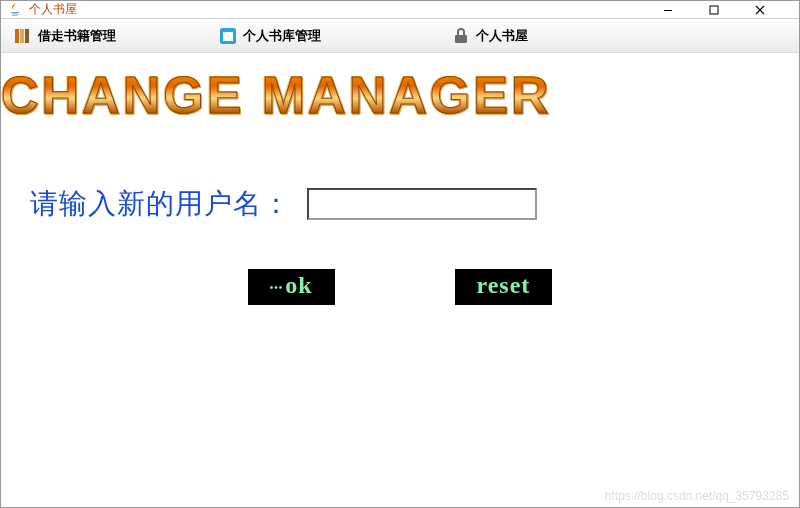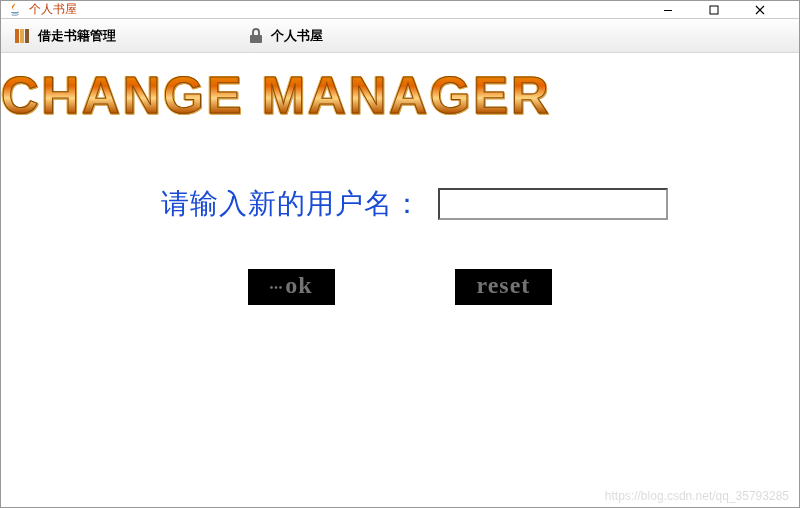--- a/index.html
+++ b/index.html
@@ -75,21 +75,21 @@
     -webkit-background-clip: text;
     background-clip: text;
     color: transparent;
     -webkit-text-stroke: 1px #8a4b00;
     filter: drop-shadow(1px 1px 0 #d6a24a) drop-shadow(-1px 0 0 #f1c26e);
   }
 
   .form {
     margin-top: 60px;
     display:flex;
-    flex-direction: column;
+    flex-direction: row;
     align-items: center;
     gap: 54px;
   }
   .row {
     display:flex;
     align-items:center;
     gap: 16px;
   }
   .row label {
     font-size: 28px;
@@ -110,21 +110,21 @@
   }
 
   .buttons {
     margin-top: 46px;
     display:flex;
     justify-content:center;
     gap: 120px;
   }
   .stylebtn {
     background:#000;
-    color:#737373;
+    color:#86efac;
     font-family: "Bauhaus 93","Comic Sans MS",cursive;
     font-size: 24px;
     font-weight: bold;
     letter-spacing: 1px;
     padding: 3px 22px 6px 22px;
     border: none;
     cursor: pointer;
     text-transform: lowercase;
   }
   .stylebtn .dots {
@@ -179,20 +179,29 @@
   <div class="menuitem mi1">
     <span class="ico">
       <svg viewBox="0 0 20 20" width="20" height="20">
         <rect x="2" y="3" width="4" height="14" fill="#c96a1f"></rect>
         <rect x="7" y="3" width="4" height="14" fill="#e1a84d"></rect>
         <rect x="12" y="3" width="4" height="14" fill="#8b5a2b"></rect>
       </svg>
     </span>
     <span>借走书籍管理</span>
   </div>
+  <div class="menuitem mi2">
+    <span class="ico">
+      <svg viewBox="0 0 20 20" width="20" height="20">
+        <rect x="2" y="2" width="16" height="16" rx="2" fill="#2aa7d6"></rect>
+        <rect x="5" y="6" width="10" height="9" fill="#fff"></rect>
+      </svg>
+    </span>
+    <span>个人书库管理</span>
+  </div>
   <div class="menuitem mi3">
     <span class="ico">
       <svg viewBox="0 0 20 20" width="20" height="20">
         <rect x="4" y="9" width="12" height="8" rx="1" fill="#6b6b6b"></rect>
         <path d="M7 9 V6 a3 3 0 0 1 6 0 V9" fill="none" stroke="#6b6b6b" stroke-width="2"></path>
       </svg>
     </span>
     <span>个人书屋</span>
   </div>
 </div>

